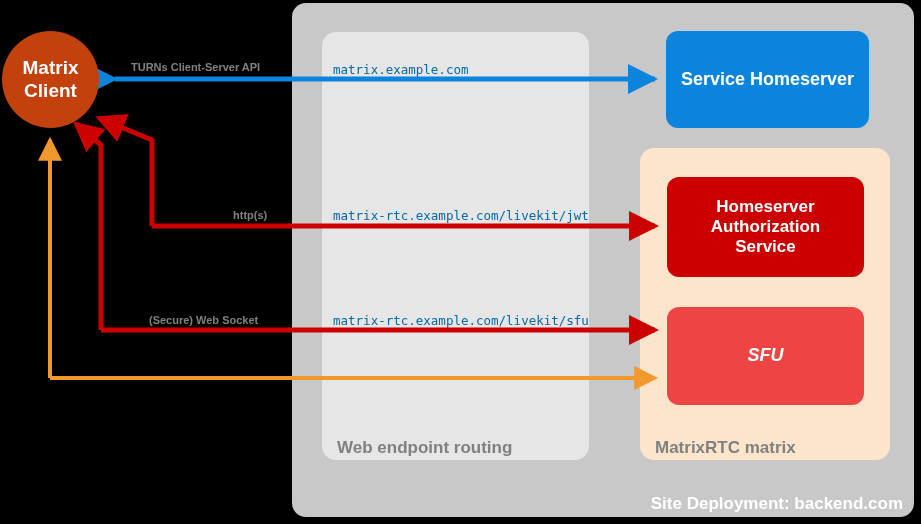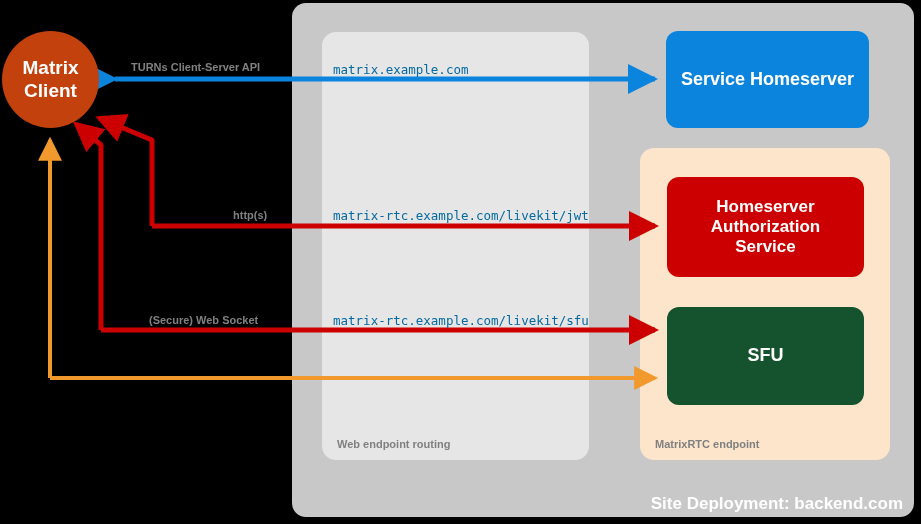--- a/index.html
+++ b/index.html
@@ -93,29 +93,30 @@
     border-radius: 12px;
     background: #cc0000;
     font-size: 17px;
   }
   .sfu {
     left: 667px;
     top: 307px;
     width: 197px;
     height: 98px;
     border-radius: 12px;
-    background: #14532d;
+    background: #ef4444;
     font-size: 18px;
+    font-style: italic;
   }
 
   
   .caption {
     position: absolute;
     color: #808080;
-    font-size: 11px;
+    font-size: 17px;
     font-weight: bold;
     white-space: nowrap;
   }
   .cap-web {
     left: 337px;
     top: 438px;
   }
   .cap-backend {
     left: 655px;
     top: 438px;
@@ -222,21 +223,21 @@
       <span>Authorization</span><br>
       <span>Service</span>
     </span>
   </div>
 
   <div class="node sfu">
     <span>SFU</span>
   </div>
 
   <div class="caption cap-web">Web endpoint routing</div>
-  <div class="caption cap-backend">MatrixRTC endpoint</div>
+  <div class="caption cap-backend">MatrixRTC matrix</div>
   <div class="site-label">Site Deployment: backend.com</div>
 
   <div class="edge-label on-dark lbl-csapi">TURNs Client-Server API</div>
   <div class="edge-label on-dark lbl-https">http(s)</div>
   <div class="edge-label on-dark lbl-wss">(Secure) Web Socket</div>
 
   <div class="endpoint-label ep-matrix">matrix.example.com</div>
   <div class="endpoint-label ep-jwt">matrix-rtc.example.com/livekit/jwt</div>
   <div class="endpoint-label ep-sfu">matrix-rtc.example.com/livekit/sfu</div>
 

